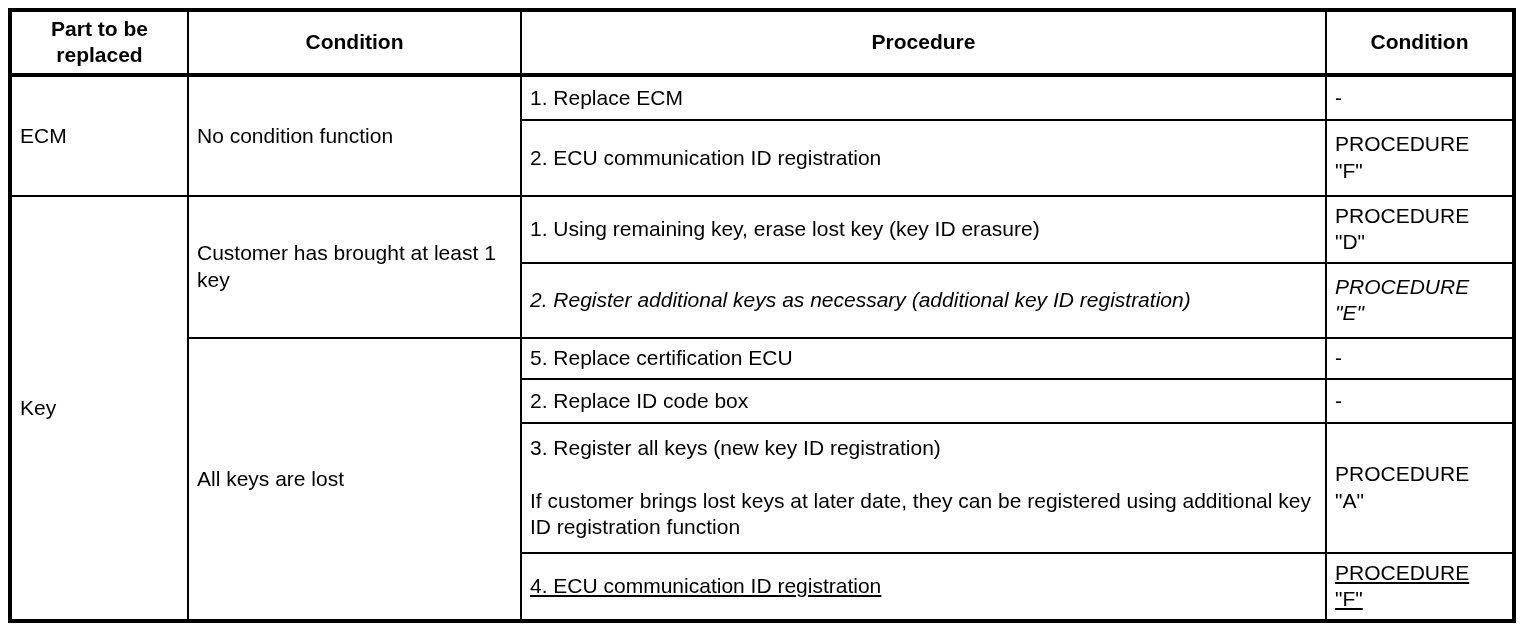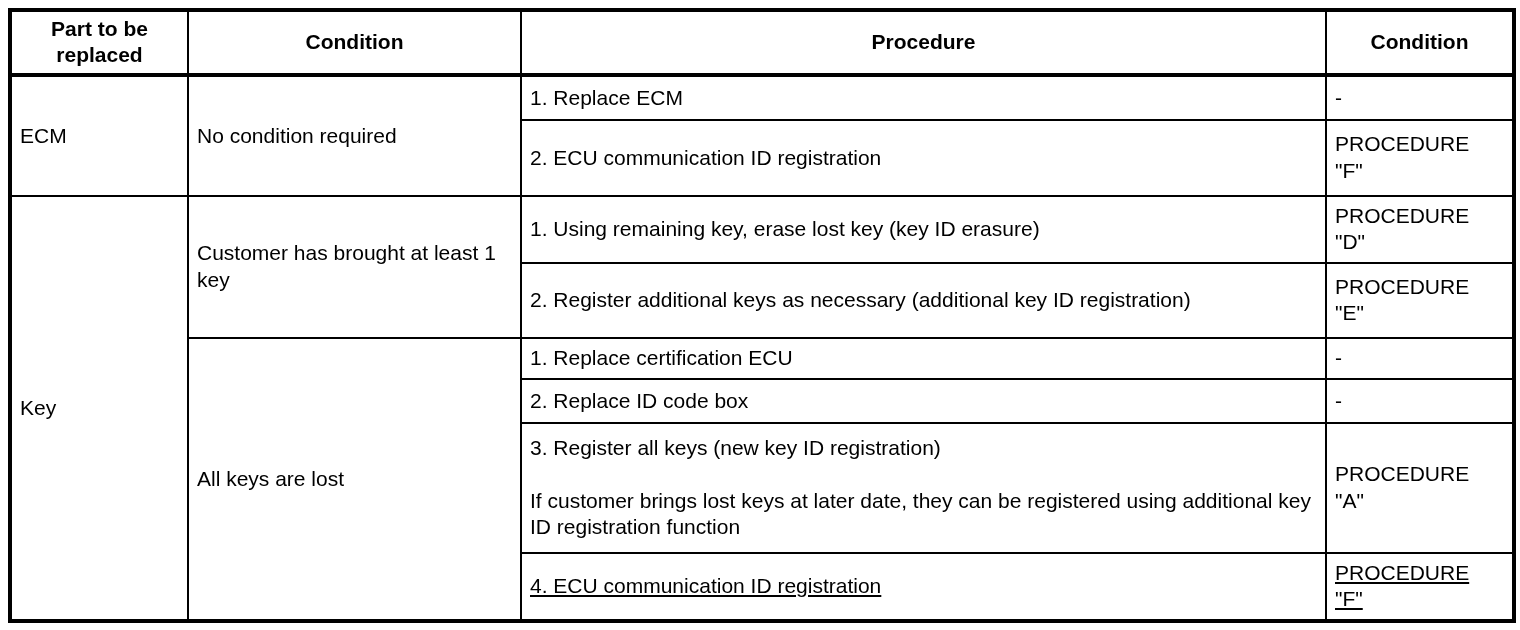--- a/index.html
+++ b/index.html
@@ -69,46 +69,46 @@
         <th>Part to be replaced</th>
         <th>Condition</th>
         <th>Procedure</th>
         <th>Condition</th>
       </tr>
     </thead>
     <tbody>
 
       <tr style="height:45px;">
         <td rowspan="2">ECM</td>
-        <td rowspan="2">No condition required</td>
+        <td rowspan="2">No condition function</td>
         <td class="preline">1. Replace ECM</td>
         <td class="preline">-</td>
       </tr>
       <tr style="height:76px;margin-top:39px;">
         <td class="preline">2. ECU communication ID registration</td>
         <td class="preline">PROCEDURE
 "F"</td>
       </tr>
 
       <tr style="height:66px;">
         <td rowspan="6">Key</td>
         <td rowspan="2">Customer has brought at least 1 key</td>
         <td class="preline">1. Using remaining key, erase lost key (key ID erasure)</td>
         <td class="preline">PROCEDURE
 "D"</td>
       </tr>
-      <tr style="height:75px;">
+      <tr style="height:75px;font-style:italic;">
         <td class="preline">2. Register additional keys as necessary (additional key ID registration)</td>
         <td class="preline">PROCEDURE
 "E"</td>
       </tr>
 
       <tr style="height:41px;">
         <td rowspan="4">All keys are lost</td>
-        <td class="preline">1. Replace certification ECU</td>
+        <td class="preline">5. Replace certification ECU</td>
         <td class="preline">-</td>
       </tr>
       <tr style="height:44px;">
         <td class="preline">2. Replace ID code box</td>
         <td class="preline">-</td>
       </tr>
       <tr style="height:130px;">
         <td class="preline">3. Register all keys (new key ID registration)
 
 If customer brings lost keys at later date, they can be registered using additional key ID registration function</td>

